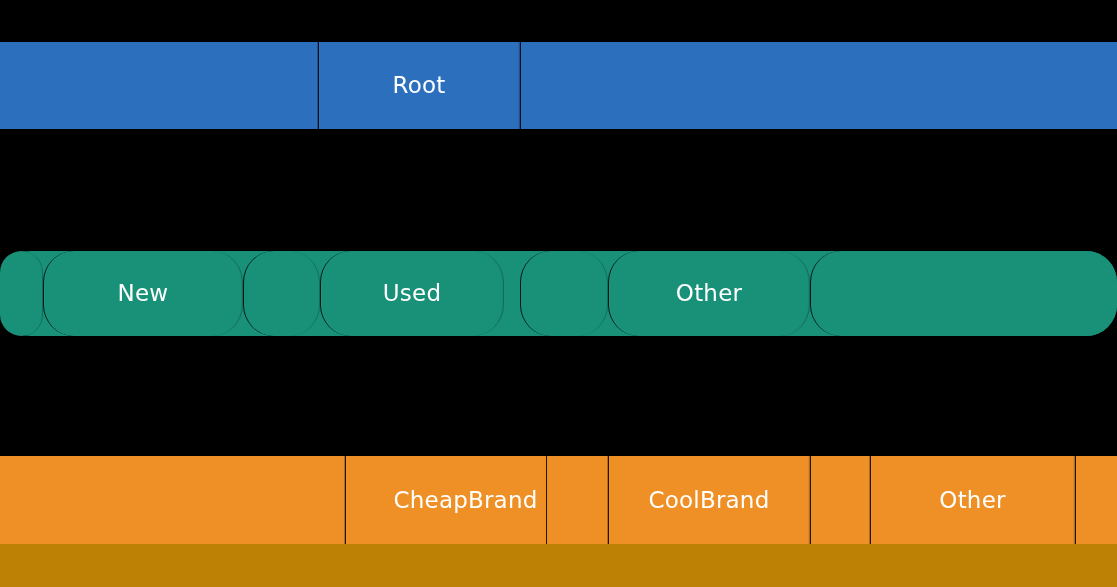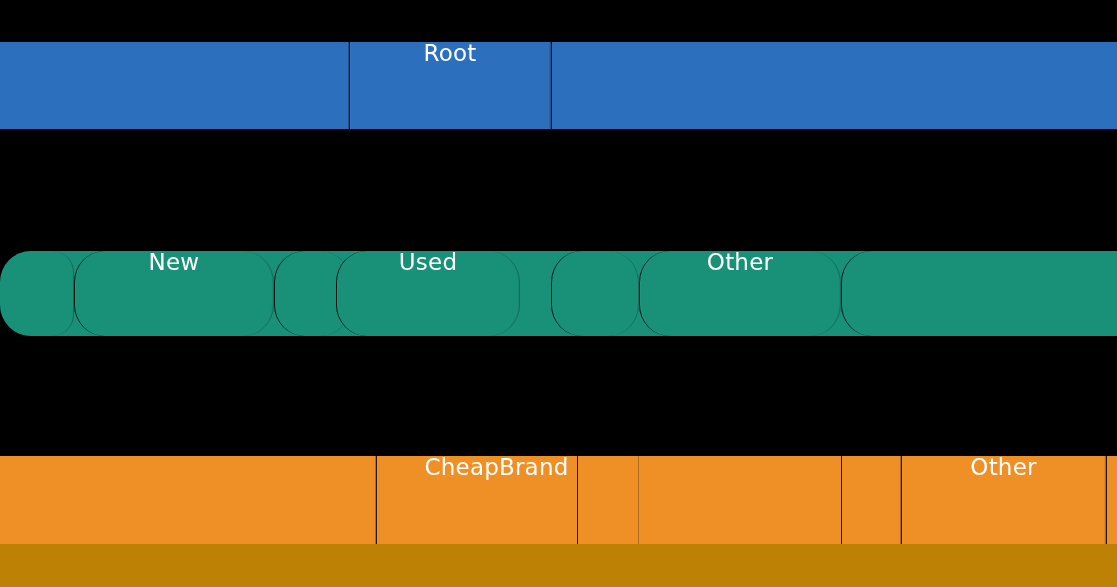--- a/index.html
+++ b/index.html
@@ -26,25 +26,25 @@
     left: 0;
     width: 1117px;
   }
 
   .node {
     position: absolute;
     top: 0;
     height: 100%;
     box-sizing: border-box;
     display: flex;
+    align-items: center;
     justify-content: center;
     overflow: hidden;
     border-left: 1px solid rgba(0,0,0,0.85);
     border-right: 1px solid rgba(0,0,0,0.25);
-    margin-left: 31px;
   }
 
   .node.edge-left { border-left: none; }
   .node.edge-right { border-right: none; }
 
   .node-label {
     color: #ffffff;
     font-size: 23px;
     font-family: "DejaVu Sans", sans-serif;
     font-weight: 400;
@@ -84,21 +84,21 @@
   <div class="level-row lvl-two" style="top:251px;height:85px;">
     <div class="node lvl-two edge-left shade-a" style="left:0px;width:43px;">
       <span class="node-label"></span>
     </div>
     <div class="node lvl-two shade-b" style="left:43px;width:200px;">
       <span class="node-label">New</span>
     </div>
     <div class="node lvl-two shade-a" style="left:243px;width:77px;">
       <span class="node-label"></span>
     </div>
-    <div class="node lvl-two shade-b" style="left:305px;width:184px;">
+    <div class="node lvl-two shade-b" style="left:320px;width:184px;">
       <span class="node-label">Used</span>
     </div>
     <div class="node lvl-two shade-a" style="left:520px;width:88px;">
       <span class="node-label"></span>
     </div>
     <div class="node lvl-two shade-b" style="left:608px;width:202px;">
       <span class="node-label">Other</span>
     </div>
     <div class="node lvl-two edge-right shade-a" style="left:810px;width:307px;">
       <span class="node-label"></span>
@@ -108,20 +108,23 @@
   <div class="level-row lvl-three" style="top:456px;height:88px;">
     <div class="node lvl-three edge-left shade-a" style="left:0px;width:345px;">
       <span class="node-label"></span>
     </div>
     <div class="node lvl-three shade-b" style="left:345px;width:233px;padding-left:8px;">
       <span class="node-label">CheapBrand</span>
     </div>
     <div class="node lvl-three shade-a" style="left:546px;width:62px;">
       <span class="node-label"></span>
     </div>
+    <div class="node lvl-three shade-b" style="left:608px;width:202px;">
+      <span class="node-label">CoolBrand</span>
+    </div>
     <div class="node lvl-three shade-a" style="left:810px;width:60px;">
       <span class="node-label"></span>
     </div>
     <div class="node lvl-three shade-b" style="left:870px;width:205px;">
       <span class="node-label">Other</span>
     </div>
     <div class="node lvl-three edge-right shade-a" style="left:1075px;width:42px;">
       <span class="node-label"></span>
     </div>
   </div>

